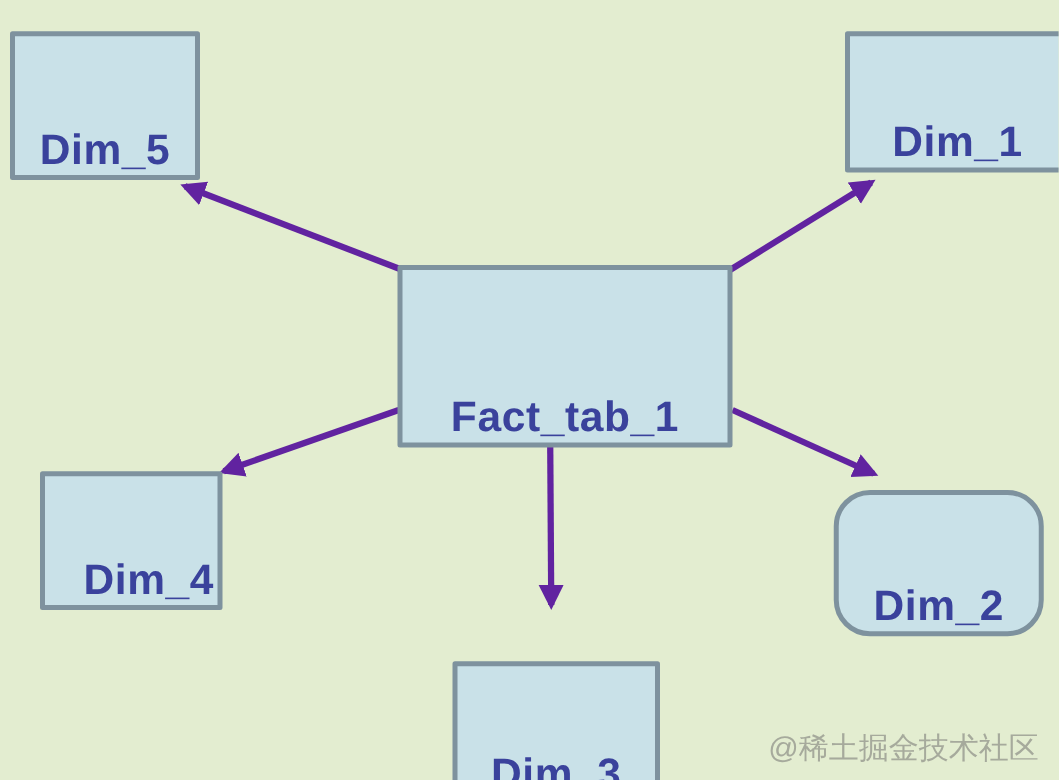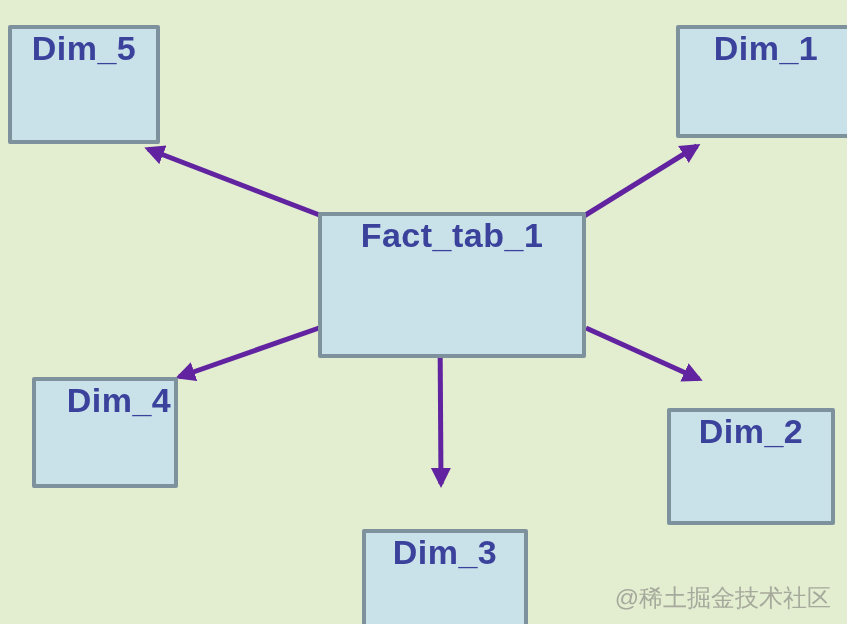--- a/index.html
+++ b/index.html
@@ -21,34 +21,34 @@
     width: 847px; height: 624px;
     pointer-events: none;
   }
   .node {
     position: absolute;
     background: #c9e1e8;
     border: 4px solid #7e929e;
     border-radius: 2px;
     box-sizing: border-box;
     display: flex;
-    align-items: flex-start;
+    align-items: flex-end;
     justify-content: center;
     cursor: default;
   }
   .node-label {
     font-size: 34px;
     font-weight: bold;
     color: #3a429c;
     letter-spacing: 0.5px;
     white-space: nowrap;
   }
   #node-fact  { left: 318px; top: 212px; width: 268px; height: 146px; }
   #node-dim1  { left: 676px; top: 25px;  width: 180px; height: 113px; }
-  #node-dim2  { left: 667px; top: 408px; width: 168px; height: 117px; }
+  #node-dim2  { left: 667px; top: 392px; width: 168px; height: 117px; border-radius: 29px; }
   #node-dim3  { left: 362px; top: 493px; width: 166px; height: 114px; margin-top: 36px; }
   #node-dim4  { left: 32px;  top: 377px; width: 146px; height: 111px; padding-left: 28px; }
   #node-dim5  { left: 8px;   top: 25px;  width: 152px; height: 119px; }
   .watermark {
     position: absolute;
     right: 16px;
     bottom: 10px;
     font-size: 24px;
     color: #a6aa9c;
     font-family: "Liberation Sans", sans-serif;

